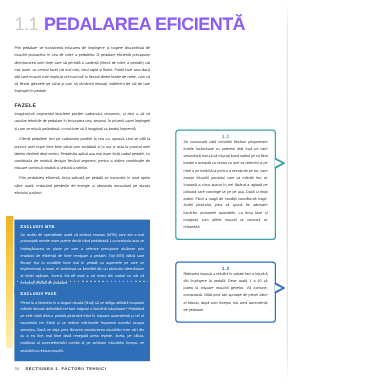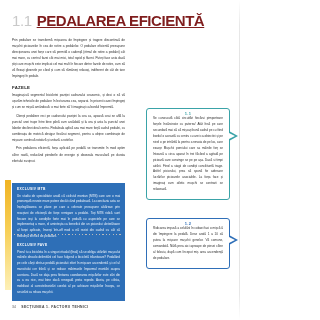--- a/index.html
+++ b/index.html
@@ -20,21 +20,21 @@
 
   
   .title-row{
     position:absolute;left:12px;top:13px;right:12px;
     display:flex;align-items:baseline;gap:5px;
   }
   .title-num{
     font-size:15px;font-weight:400;color:#c9c9c9;letter-spacing:-0.4px;line-height:1;
   }
   .title-text{
-    font-size:15px;font-weight:700;color:#7f1d1d;letter-spacing:-0.45px;line-height:1;text-decoration:underline;
+    font-size:15px;font-weight:700;color:#8b5cf6;letter-spacing:-0.45px;line-height:1;
   }
 
   
   .col-left{
     position:absolute;left:12px;top:37px;width:113px;
   }
   .intro{
     font-size:3.1px;line-height:1.95;color:#2c2c2c;text-align:justify;
     margin:0 0 6px 0;
   }

